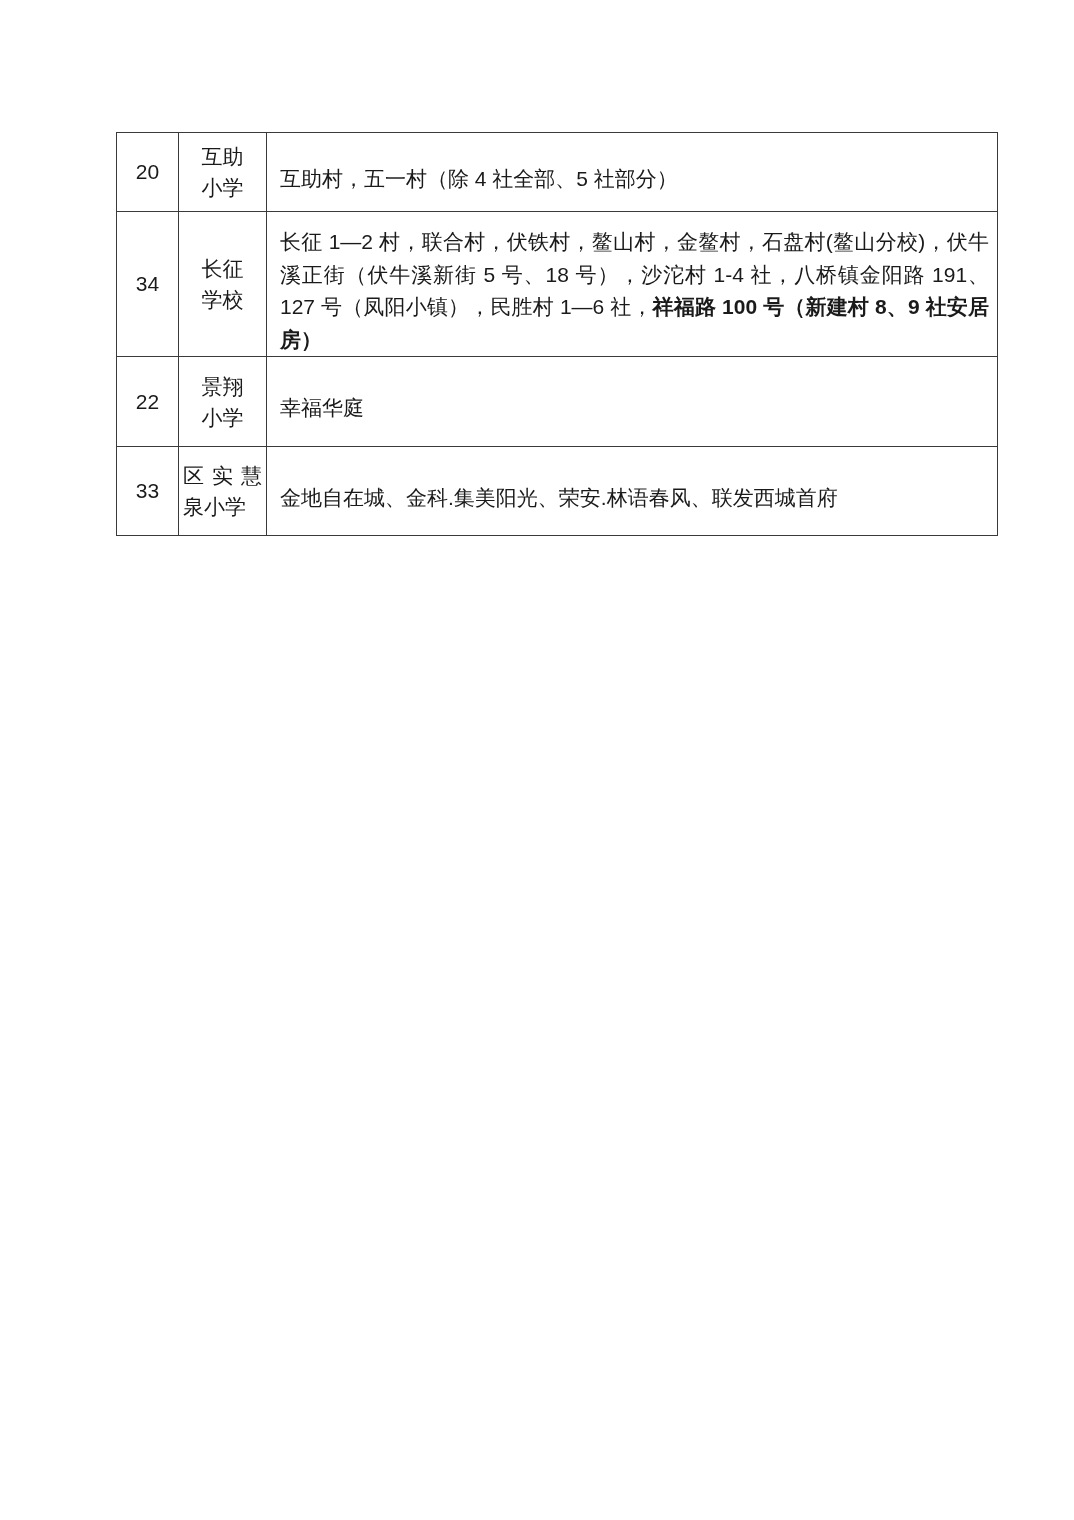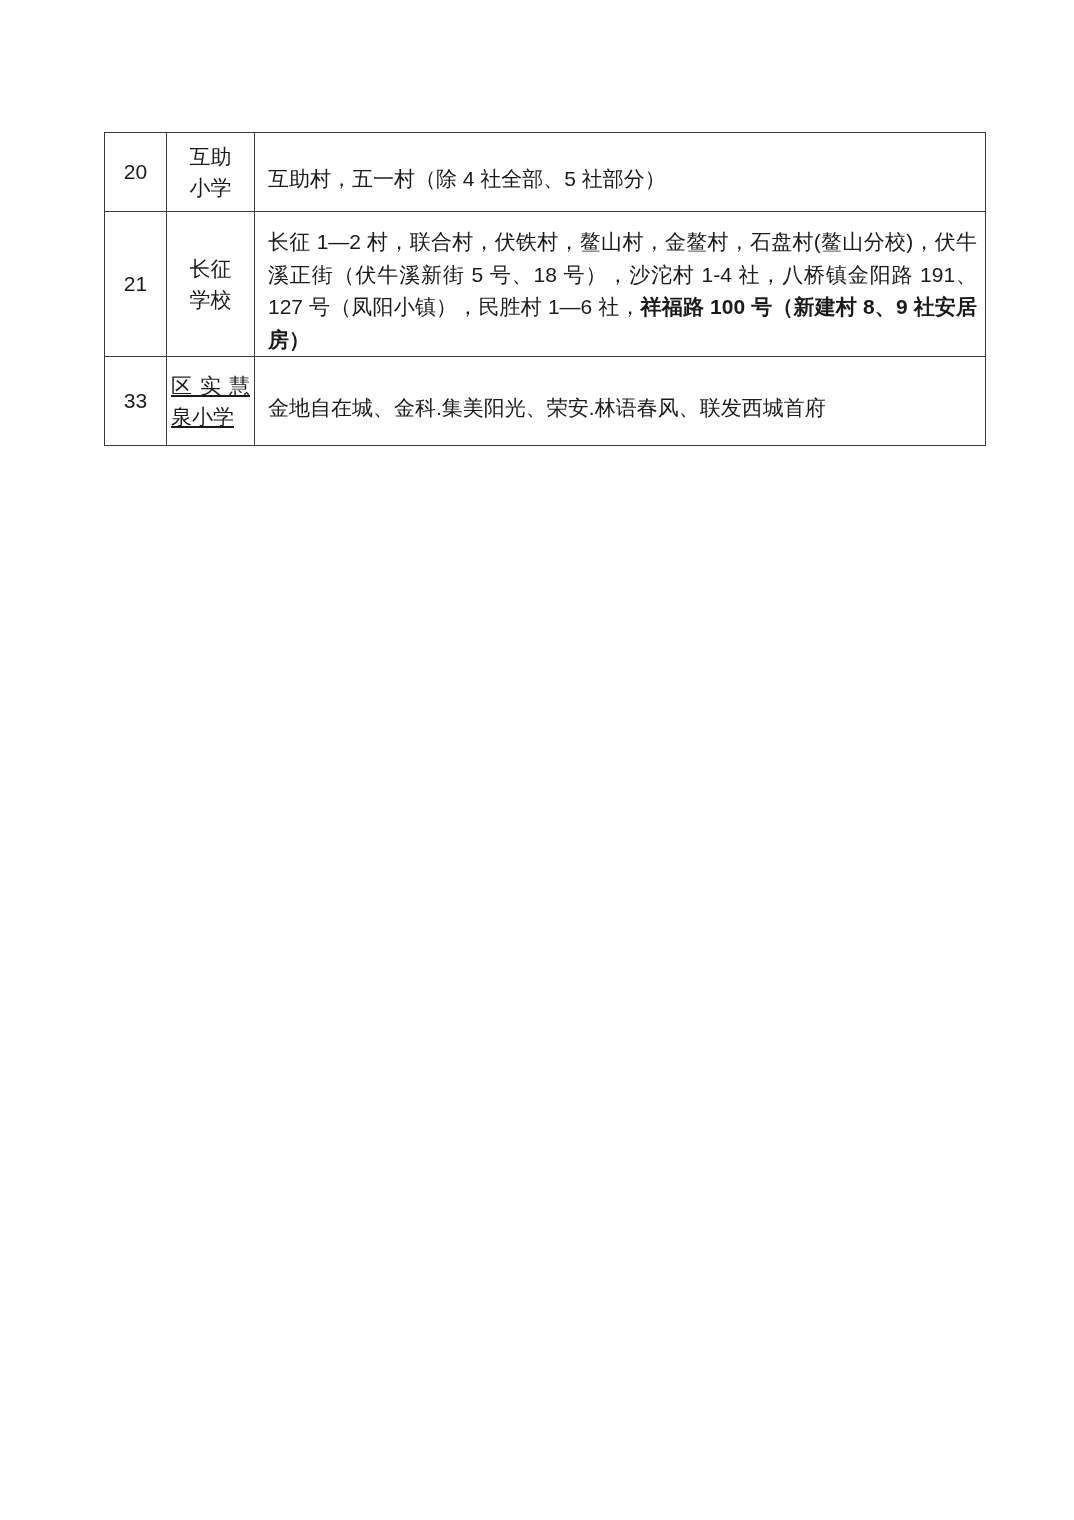--- a/index.html
+++ b/index.html
@@ -9,21 +9,21 @@
   }
   body {
     width: 1074px;
     height: 1520px;
     position: relative;
     font-family: "Liberation Sans", "DejaVu Sans", sans-serif;
     color: #1a1a1a;
   }
   .zone-table {
     position: absolute;
-    left: 104px;
+    left: 116px;
     top: 132px;
     width: 881px;
     border-collapse: collapse;
     table-layout: fixed;
   }
   .zone-table td {
     border: 1px solid #3a3a3a;
     padding: 0;
     vertical-align: middle;
     overflow: hidden;
@@ -43,21 +43,20 @@
   }
   td.school {
     font-size: 21px;
     line-height: 31px;
     padding: 0 4px;
   }
   .sline { text-align: center; }
   tr.r3 .sline {
     text-align: justify;
     text-align-last: justify;
-    text-decoration: underline;
   }
   tr.r3 .sline:last-child {
     text-align-last: left;
   }
   td.desc {
     font-size: 21px;
     line-height: 32.5px;
     padding: 14px 8px 0 13px;
   }
   .dtext {
@@ -84,31 +83,43 @@
         <div class="sline">互助</div>
         <div class="sline">小学</div>
       </td>
       <td class="desc">
         <p class="dtext"><span>互助村，五一村（除 4 社全部、5 社部分）</span></p>
       </td>
     </tr>
 
     <tr class="r1">
       <td class="num">
-        <span>21</span>
+        <span>34</span>
       </td>
       <td class="school">
         <div class="sline">长征</div>
         <div class="sline">学校</div>
       </td>
       <td class="desc">
         <p class="dtext"><span>长征 1—2 村，联合村，伏铁村，鳌山村，金鳌村，石盘村(鳌山分校)，伏牛溪正街（伏牛溪新街 5 号、18 号），沙沱村 1-4 社，八桥镇金阳路 191、127 号（凤阳小镇），民胜村 1—6 社，</span><span class="bold">祥福路 100 号（新建村 8、9 社安居房）</span></p>
       </td>
     </tr>
 
+    <tr class="r2">
+      <td class="num">
+        <span>22</span>
+      </td>
+      <td class="school">
+        <div class="sline">景翔</div>
+        <div class="sline">小学</div>
+      </td>
+      <td class="desc">
+        <p class="dtext"><span>幸福华庭</span></p>
+      </td>
+    </tr>
 
     <tr class="r3">
       <td class="num">
         <span>33</span>
       </td>
       <td class="school">
         <div class="sline">区实慧</div>
         <div class="sline">泉小学</div>
       </td>
       <td class="desc">

